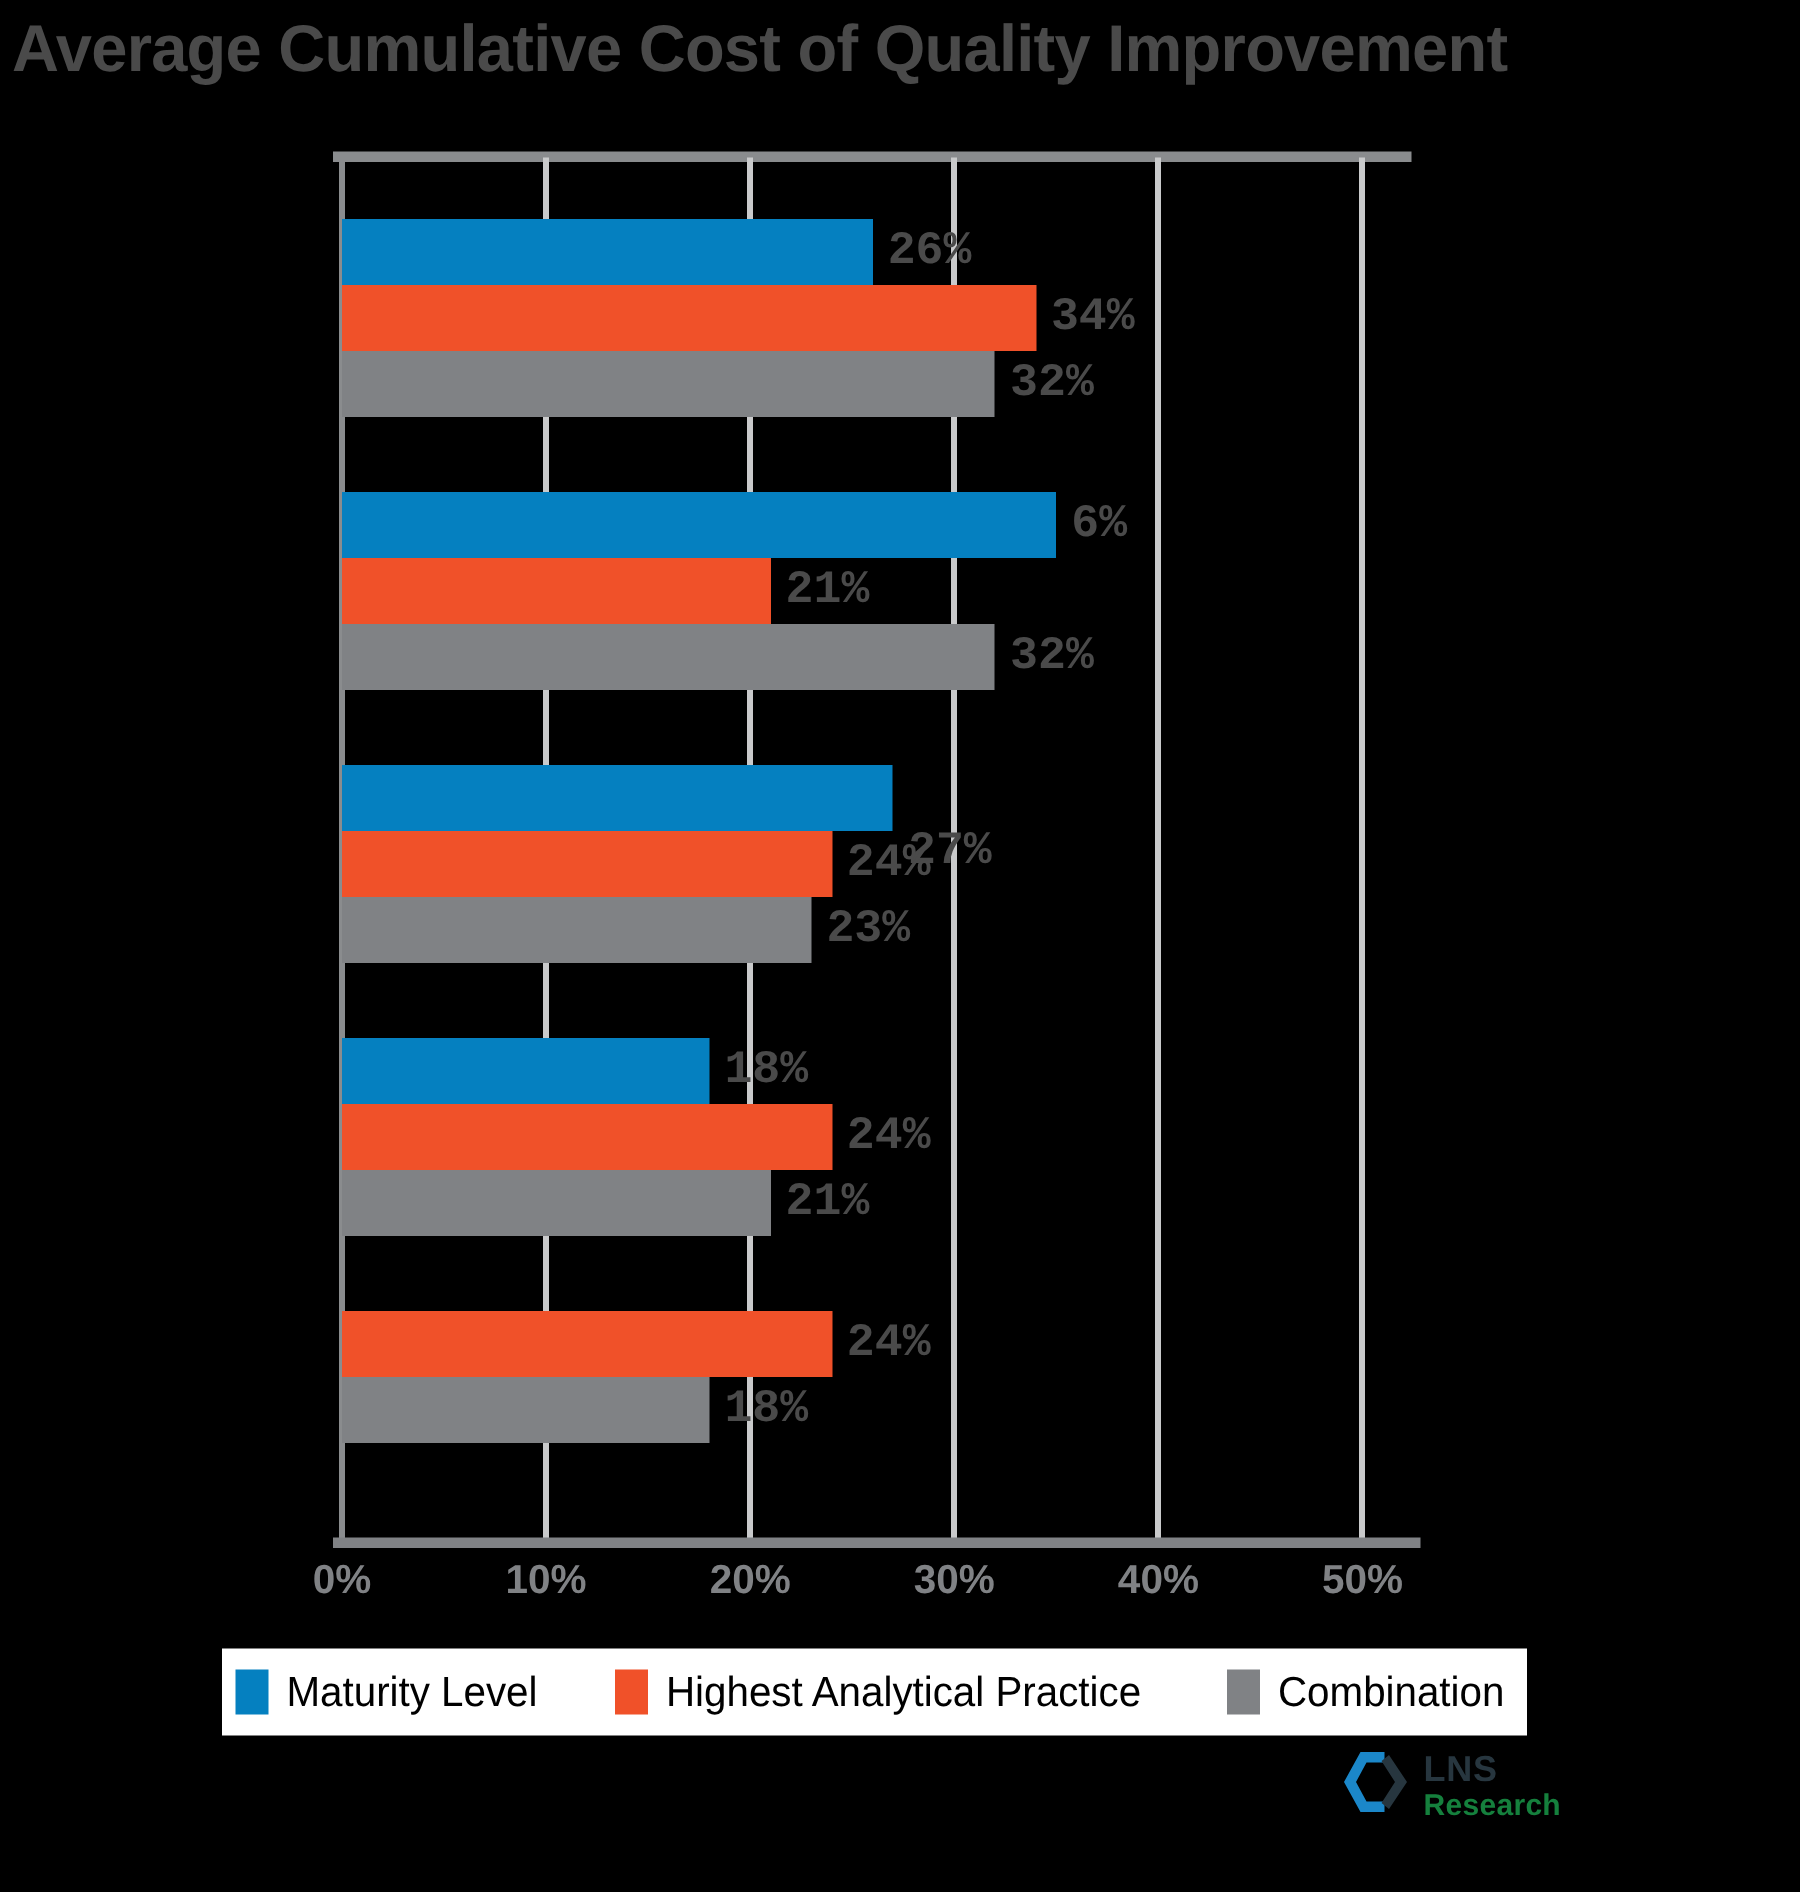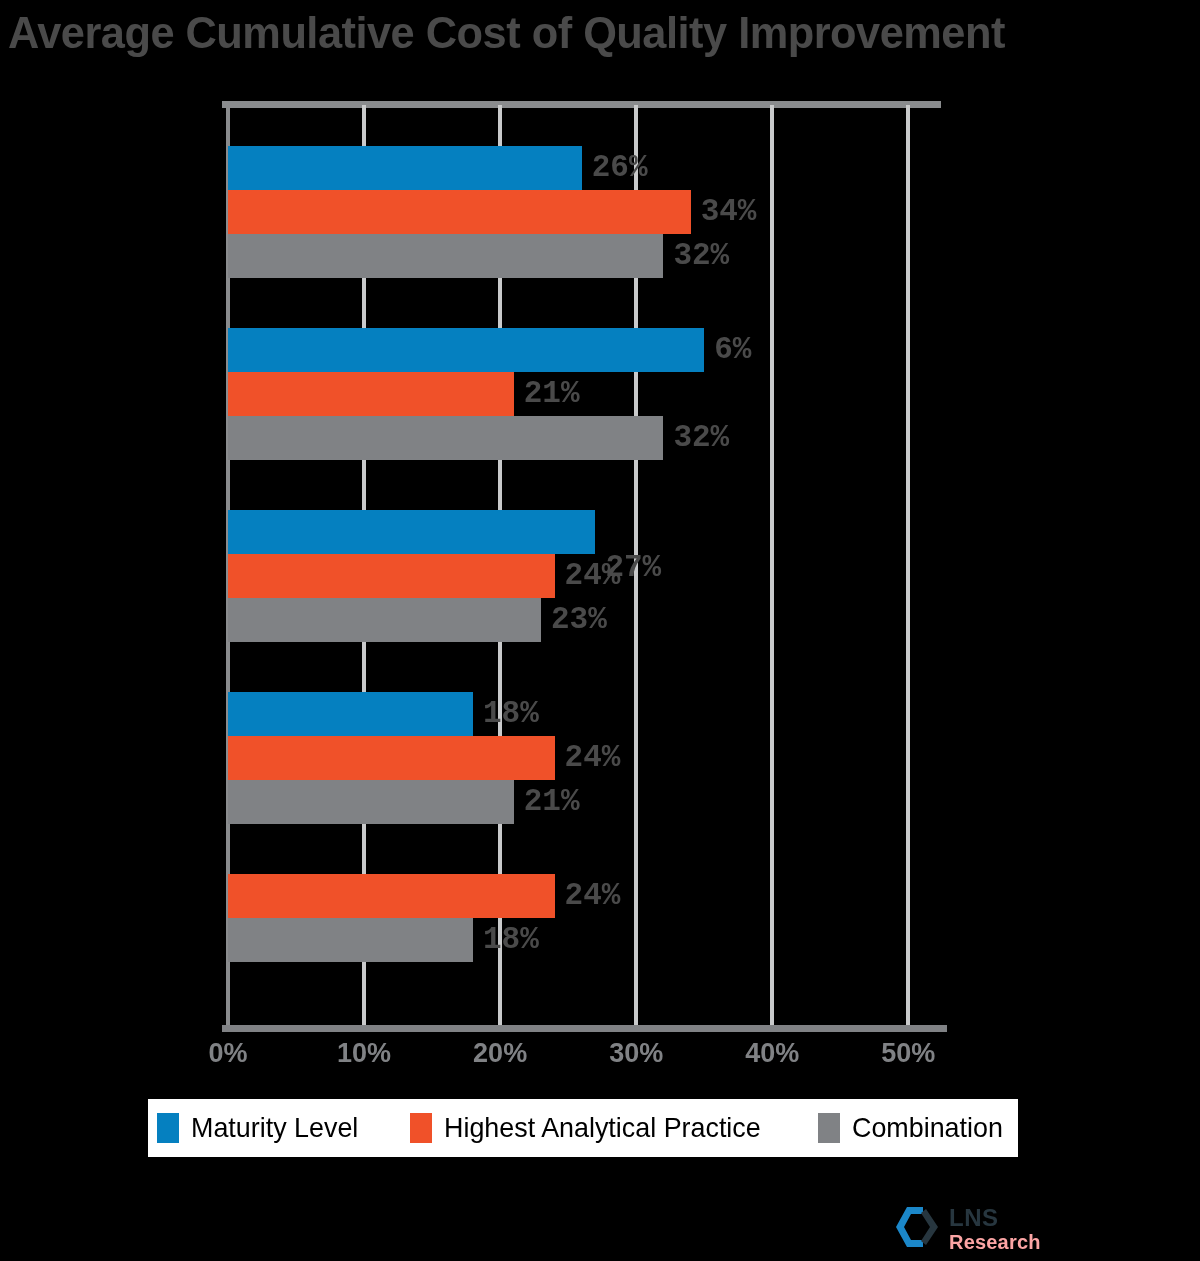--- a/index.html
+++ b/index.html
@@ -157,41 +157,41 @@
     color: #000000;
     white-space: nowrap;
     transform: scaleX(0.96);
     transform-origin: left center;
   }
 
   
   #logo {
     position: absolute;
     left: 893px;
-    top: 1205px;
+    top: 1166px;
     display: flex;
     align-items: center;
     gap: 8px;
   }
   #logo-mark { flex: none; }
   #logo-text {
     display: flex;
     flex-direction: column;
     line-height: 1;
   }
   #logo-text .lns {
     font-size: 24px;
     font-weight: bold;
     color: #27363f;
     letter-spacing: 0.5px;
   }
   #logo-text .research {
     font-size: 20px;
     font-weight: bold;
-    color: #fca5a5;
+    color: #15803d;
     letter-spacing: 0.2px;
     margin-top: 2px;
     text-align: right;
   }
 </style>
 </head>
 <body>
 
 <div id="chart-title">Average Cumulative Cost of Quality Improvement</div>
 

